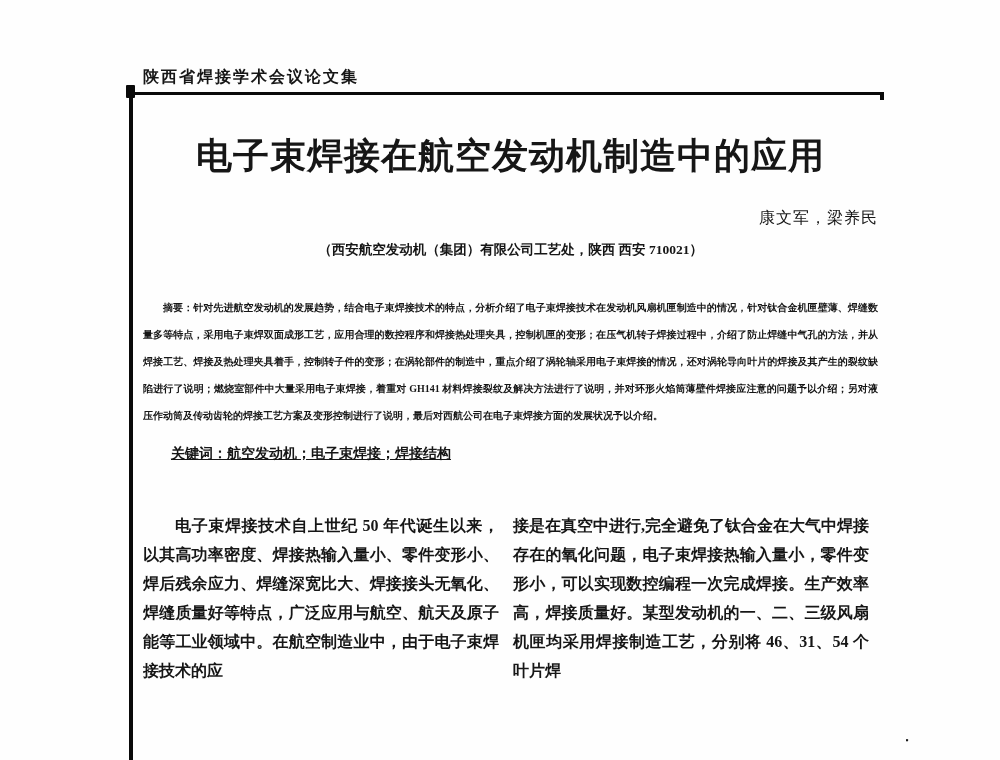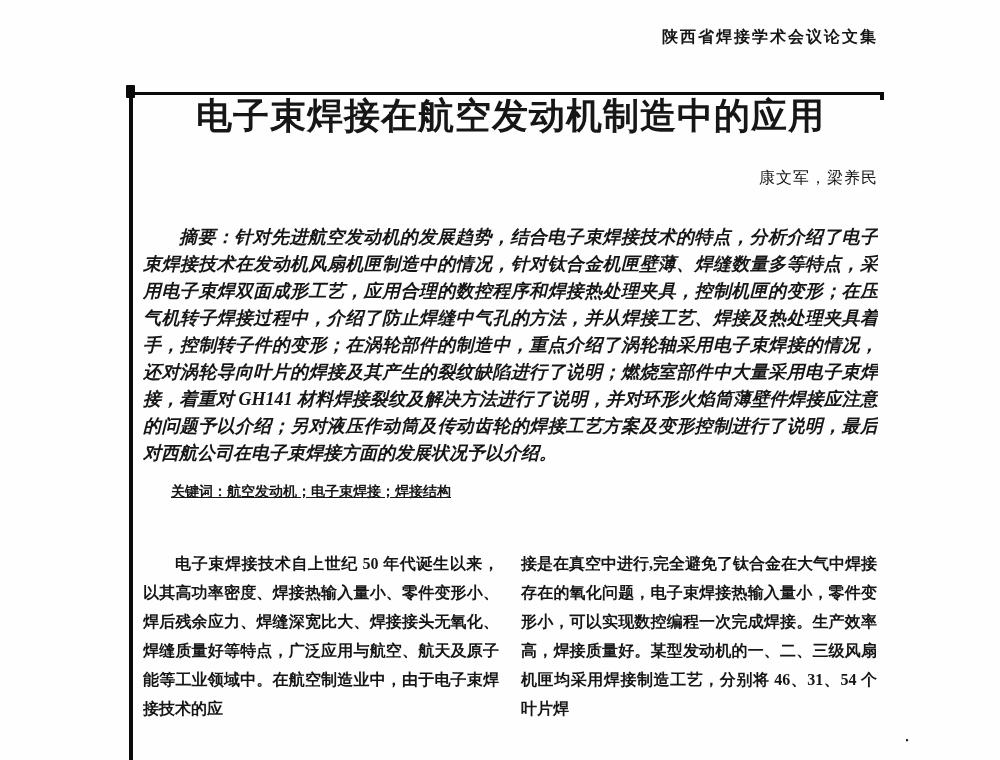--- a/index.html
+++ b/index.html
@@ -62,22 +62,22 @@
 
   .content {
     position: absolute;
     left: 143px;
     top: 0;
     width: 735px;
     height: 760px;
     overflow: hidden;
   }
   .journal-header {
-    margin-top: 26px;
-    text-align: right;
+    margin-top: 66px;
+    text-align: left;
     font-size: 16px;
     font-weight: bold;
     letter-spacing: 2px;
     line-height: 22px;
   }
   .paper-title {
     margin-top: 50px;
     text-align: center;
     font-size: 36px;
     font-weight: bold;
@@ -94,39 +94,38 @@
   }
   .paper-affiliation {
     margin-top: 10px;
     text-align: center;
     font-size: 13.5px;
     font-weight: bold;
     line-height: 20px;
   }
   .paper-abstract {
     margin-top: 34px;
-    font-size: 18px;
+    font-size: 10px;
     font-weight: bold;
     line-height: 27px;
     text-align: justify;
     text-indent: 2em;
-    font-style: italic;
   }
   .paper-keywords {
     margin-top: 11px;
     font-size: 14px;
     font-weight: bold;
     line-height: 27px;
     text-indent: 2em;
     text-decoration: underline;
   }
   .body-columns {
     margin-top: 44px;
     display: flex;
-    gap: 22px;
+    gap: 14px;
   }
   .body-col {
     width: 356px;
     font-size: 16px;
     font-weight: bold;
     line-height: 29px;
     text-align: justify;
   }
   .body-col.left p { text-indent: 2em; margin: 0; }
   .body-col.right p { text-indent: 0; margin: 0; }
@@ -143,20 +142,21 @@
 <div class="artifact-dot">．</div>
 
 <div class="content">
 
   <div class="journal-header">陕西省焊接学术会议论文集</div>
 
   <h1 class="paper-title">电子束焊接在航空发动机制造中的应用</h1>
 
   <div class="paper-authors">康文军，梁养民</div>
 
+  <div class="paper-affiliation">（西安航空发动机（集团）有限公司工艺处，陕西 西安  710021）</div>
 
   <div class="paper-abstract">摘要：针对先进航空发动机的发展趋势，结合电子束焊接技术的特点，分析介绍了电子束焊接技术在发动机风扇机匣制造中的情况，针对钛合金机匣壁薄、焊缝数量多等特点，采用电子束焊双面成形工艺，应用合理的数控程序和焊接热处理夹具，控制机匣的变形；在压气机转子焊接过程中，介绍了防止焊缝中气孔的方法，并从焊接工艺、焊接及热处理夹具着手，控制转子件的变形；在涡轮部件的制造中，重点介绍了涡轮轴采用电子束焊接的情况，还对涡轮导向叶片的焊接及其产生的裂纹缺陷进行了说明；燃烧室部件中大量采用电子束焊接，着重对 GH141 材料焊接裂纹及解决方法进行了说明，并对环形火焰筒薄壁件焊接应注意的问题予以介绍；另对液压作动筒及传动齿轮的焊接工艺方案及变形控制进行了说明，最后对西航公司在电子束焊接方面的发展状况予以介绍。</div>
 
   <div class="paper-keywords">关键词：航空发动机；电子束焊接；焊接结构</div>
 
   <div class="body-columns">
     <div class="body-col left">
       <p>电子束焊接技术自上世纪 50 年代诞生以来，以其高功率密度、焊接热输入量小、零件变形小、焊后残余应力、焊缝深宽比大、焊接接头无氧化、焊缝质量好等特点，广泛应用与航空、航天及原子能等工业领域中。在航空制造业中，由于电子束焊接技术的应</p>
     </div>
     <div class="body-col right">

